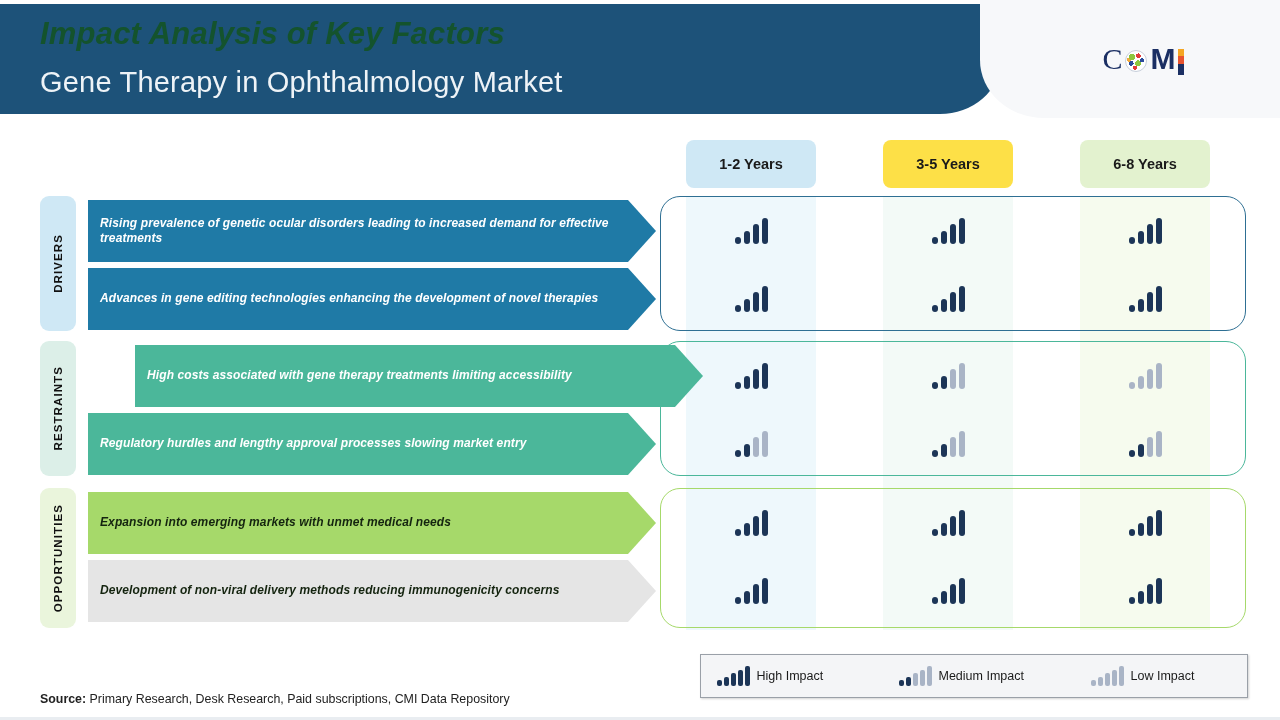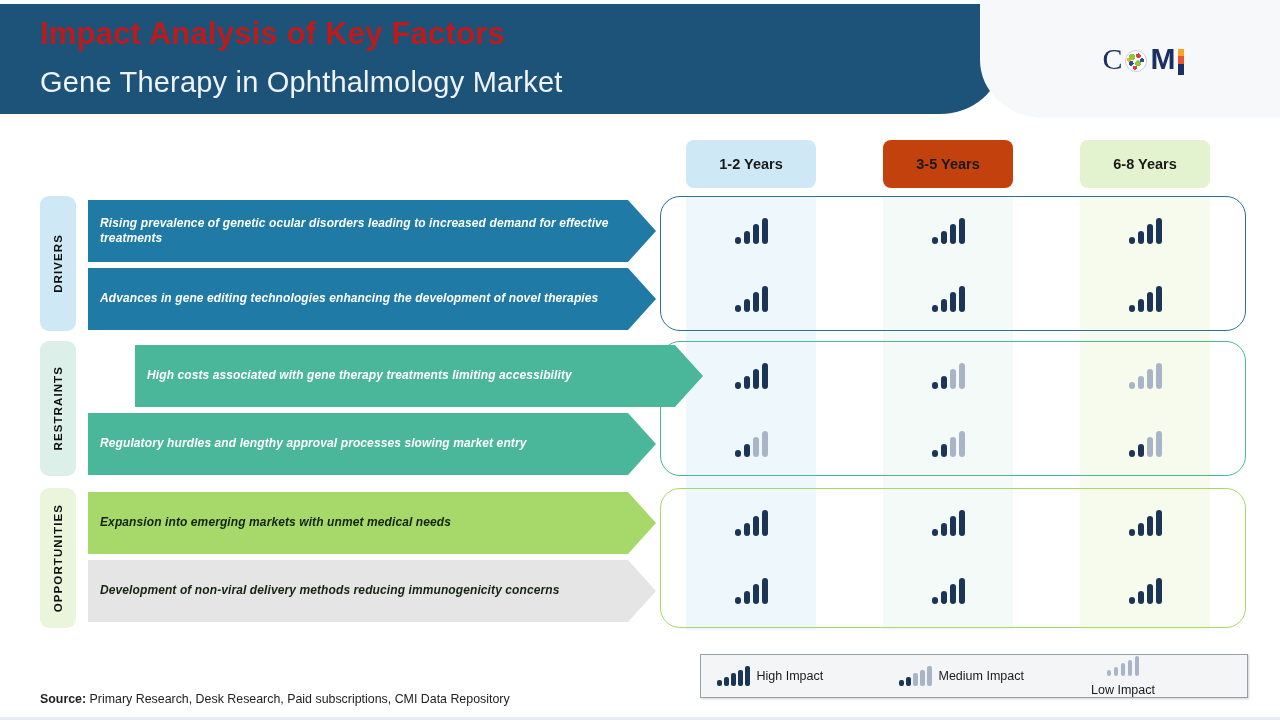--- a/index.html
+++ b/index.html
@@ -49,21 +49,21 @@
       #ffffff;
     border:1px solid #c8cfdb;
   }
   .logo-mi{ font-family:"Liberation Sans", sans-serif; font-weight:bold; font-size:30px; color:#1b2f63; margin-left:3px;}
   .logo-i-bars{
     display:inline-block; width:6px; height:26px; margin-left:2px; position:relative; top:3px;
     background:linear-gradient(to bottom,#f5a623 0 28%,#e8542f 28% 56%,#1b2f63 56% 100%);
   }
   .title-1{
     position:absolute; left:40px; top:16px;
-    color:#b91c1c; font-size:31px; font-weight:bold; letter-spacing:0.2px;
+    color:#14532d; font-size:31px; font-weight:bold; letter-spacing:0.2px;font-style:italic;
   }
   .title-2{
     position:absolute; left:40px; top:66px;
     color:#eef3f7; font-size:29px; font-weight:400; letter-spacing:0.2px;
   }
 
   
   .col-head{
     position:absolute; top:140px; width:130px; height:48px;
     border-radius:8px; display:flex; align-items:center; justify-content:center;
@@ -164,21 +164,21 @@
   <div id="col-bands">
       <div class="col-band" style="left: 686px; background: rgb(238, 248, 252);"></div>
       <div class="col-band" style="left: 883px; background: rgb(243, 250, 247);"></div>
       <div class="col-band" style="left: 1080px; background: rgb(246, 251, 238);"></div>
     </div>
 
   <div id="col-heads">
       <div class="col-head" style="left: 686px; background: rgb(207, 232, 245);">
         <span>1-2 Years</span>
       </div>
-      <div class="col-head" style="left: 883px; background: #c2410c;">
+      <div class="col-head" style="left: 883px; background: #fde047;">
         <span>3-5 Years</span>
       </div>
       <div class="col-head" style="left: 1080px; background: rgb(227, 242, 207);">
         <span>6-8 Years</span>
       </div>
     </div>
 
   <div id="group-outlines">
       <div class="group-outline" style="top: 196px; height: 135px; border-color: rgb(46, 111, 147);"></div>
       <div class="group-outline" style="top: 341px; height: 135px; border-color: rgb(75, 183, 154);"></div>
@@ -391,21 +391,21 @@
       <div class="legend-item" style="position: absolute; left: 198px; justify-content: flex-end;">
         <div class="lbars">
           <b class="l1" style="background: rgb(28, 53, 87);"></b>
           <b class="l2" style="background: rgb(28, 53, 87);"></b>
           <b class="l3" style="background: rgb(169, 180, 198);"></b>
           <b class="l4" style="background: rgb(169, 180, 198);"></b>
           <b class="l5" style="background: rgb(169, 180, 198);"></b>
         </div>
         <span class="lbl">Medium Impact</span>
       </div>
-      <div class="legend-item" style="position: absolute; left: 390px; flex-direction: column;">
+      <div class="legend-item" style="position: absolute; left: 390px;">
         <div class="lbars">
           <b class="l1" style="background: rgb(169, 180, 198);"></b>
           <b class="l2" style="background: rgb(169, 180, 198);"></b>
           <b class="l3" style="background: rgb(169, 180, 198);"></b>
           <b class="l4" style="background: rgb(169, 180, 198);"></b>
           <b class="l5" style="background: rgb(169, 180, 198);"></b>
         </div>
         <span class="lbl">Low Impact</span>
       </div>
     </div>

